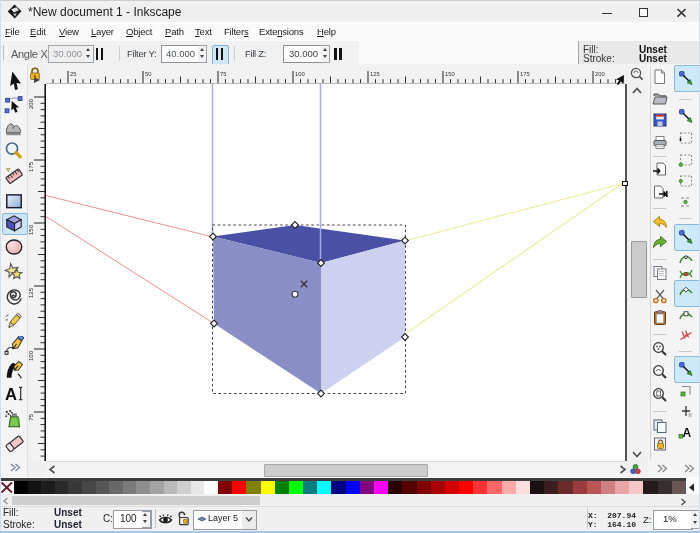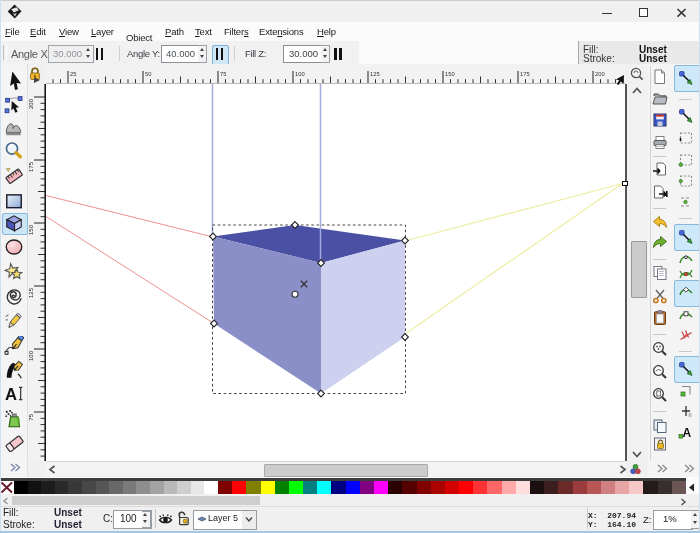--- a/index.html
+++ b/index.html
@@ -7,50 +7,51 @@
 .mi{position:absolute;top:4px;font-size:9.5px;letter-spacing:-0.2px;color:#1a1a1a}
 .mi u{text-decoration:underline}
 </style></head><body>
 <div id="w">
 <div class="ab" style="left:0px;top:0px;width:700px;height:22px;background:#f0f0f0;"></div>
 <svg class="ab" style="left:7px;top:4px;" width="15" height="15" viewBox="0 0 15 15">
       <path d="M7.5,0.5 L14.5,7.2 L7.8,14.5 L0.7,7.5 Z" fill="#1a1a1a"></path>
       <path d="M4.2,5.2 L9.5,3.2 L11.8,6.2 L6.8,8.4 Z" fill="#f8f8f8" opacity="0.9"></path>
       <path d="M6.2,9.8 L9.8,9.2 L8,12.6 Z" fill="#e8e8e8" opacity="0.85"></path>
     </svg>
+<div class="ab" style="left:28px;top:4.5px;white-space:nowrap;font-size:12px;color:#1a1a1a;">*New document 1 - Inkscape</div>
 <div class="ab" style="left:602px;top:12.5px;width:10px;height:1.6px;background:#333;"></div>
 <div class="ab" style="left:638.5px;top:8px;width:7.5px;height:7.2px;border:1.4px solid #333;background:#fff;"></div>
 <svg class="ab" style="left:675.5px;top:7.5px;" width="11" height="10" viewBox="0 0 11 10">
       <path d="M1.5,1 L9.5,8.6 M9.5,1 L1.5,8.6" stroke="#333" stroke-width="1.5"></path>
     </svg>
 <div class="ab" style="left:0px;top:22px;width:700px;height:19px;background:#fbfbfb;border-bottom:1px solid #e3e3e3;"></div>
 <div class="mi" style="left:5px;top:26px;"><u>F</u>ile</div>
 <div class="mi" style="left:30px;top:26px;"><u>E</u>dit</div>
 <div class="mi" style="left:59px;top:26px;"><u>V</u>iew</div>
 <div class="mi" style="left:91px;top:26px;"><u>L</u>ayer</div>
-<div class="mi" style="left:126px;top:32px;"><u>O</u>bject</div>
+<div class="mi" style="left:126px;top:26px;"><u>O</u>bject</div>
 <div class="mi" style="left:165px;top:26px;"><u>P</u>ath</div>
 <div class="mi" style="left:195px;top:26px;"><u>T</u>ext</div>
 <div class="mi" style="left:224px;top:26px;">Filter<u>s</u></div>
 <div class="mi" style="left:259px;top:26px;">Exte<u>n</u>sions</div>
 <div class="mi" style="left:317px;top:26px;"><u>H</u>elp</div>
 <div class="ab" style="left:0px;top:41px;width:359px;height:23px;background:#f1f1f1;border-bottom:1px solid #d5d5d5;"></div>
 <div class="ab" style="left:359px;top:41px;width:219px;height:23px;background:#fbfbfb;border-bottom:1px solid #e0e0e0;"></div>
 <div class="ab" style="left:578px;top:41px;width:122px;height:23px;background:#e9e9e9;border-left:1px solid #a8a8a8;"></div>
 <div class="ab" style="left:2.5px;top:45px;width:2px;height:15px;border-left:1px solid #c0c0c0;border-right:1px solid #fff;"></div>
 <div class="ab" style="left:11px;top:48px;white-space:nowrap;font-size:11px;letter-spacing:-0.3px;color:#555;">Angle X:</div>
 <div class="ab" style="left:47.5px;top:45px;width:36px;height:16px;background:#efefef;border:1px solid #a0a6ae;"></div>
 <div class="ab" style="left:53px;top:48px;white-space:nowrap;font-size:9.5px;color:#8e949c;">30.000</div>
 <div class="ab" style="left:84.5px;top:45px;width:8px;height:16px;background:#f2f2f2;border:1px solid #9aa0a8;border-left:none;"></div>
     <div class="ab" style="left:86.0px;top:47.5px;width:0;height:0;border-left:2.8px solid transparent;border-right:2.8px solid transparent;border-bottom:3.6px solid #444;"></div>
     <div class="ab" style="left:86.0px;top:54.5px;width:0;height:0;border-left:2.8px solid transparent;border-right:2.8px solid transparent;border-top:3.6px solid #444;"></div>
 <div class="ab" style="left:95.5px;top:48.3px;width:2.7px;height:11.6px;background:#111;"></div>
     <div class="ab" style="left:100.5px;top:48.3px;width:2.7px;height:11.6px;background:#111;"></div>
 <div class="ab" style="left:119px;top:45.5px;width:1px;height:15px;background:#cfcfcf;"></div>
-<div class="ab" style="left:127px;top:48px;white-space:nowrap;font-size:9.5px;letter-spacing:-0.3px;color:#3c4248;">Angle Y:</div>
+<div class="ab" style="left:127px;top:48px;white-space:nowrap;font-size:9.5px;letter-spacing:-0.3px;color:#3c4248;">Filter Y:</div>
 <div class="ab" style="left:160.5px;top:45px;width:36.5px;height:16px;background:#fff;border:1px solid #8a9098;"></div>
 <div class="ab" style="left:166px;top:48px;white-space:nowrap;font-size:9.5px;color:#4a5056;">40.000</div>
 <div class="ab" style="left:198px;top:45px;width:8px;height:16px;background:#f2f2f2;border:1px solid #9aa0a8;border-left:none;"></div>
     <div class="ab" style="left:199.5px;top:47.5px;width:0;height:0;border-left:2.8px solid transparent;border-right:2.8px solid transparent;border-bottom:3.6px solid #444;"></div>
     <div class="ab" style="left:199.5px;top:54.5px;width:0;height:0;border-left:2.8px solid transparent;border-right:2.8px solid transparent;border-top:3.6px solid #444;"></div>
 <div class="ab" style="left:211.5px;top:44.5px;width:15px;height:18px;background:#cfe6f7;border:1px solid #7fb2dc;border-radius:2px;"></div>
 <div class="ab" style="left:215.5px;top:48.3px;width:2.7px;height:11.6px;background:#111;"></div>
     <div class="ab" style="left:220.5px;top:48.3px;width:2.7px;height:11.6px;background:#111;"></div>
 <div class="ab" style="left:233.5px;top:45.5px;width:1px;height:15px;background:#cfcfcf;"></div>
 <div class="ab" style="left:245px;top:48px;white-space:nowrap;font-size:9.5px;letter-spacing:-0.3px;color:#3c4248;">Fill Z:</div>

